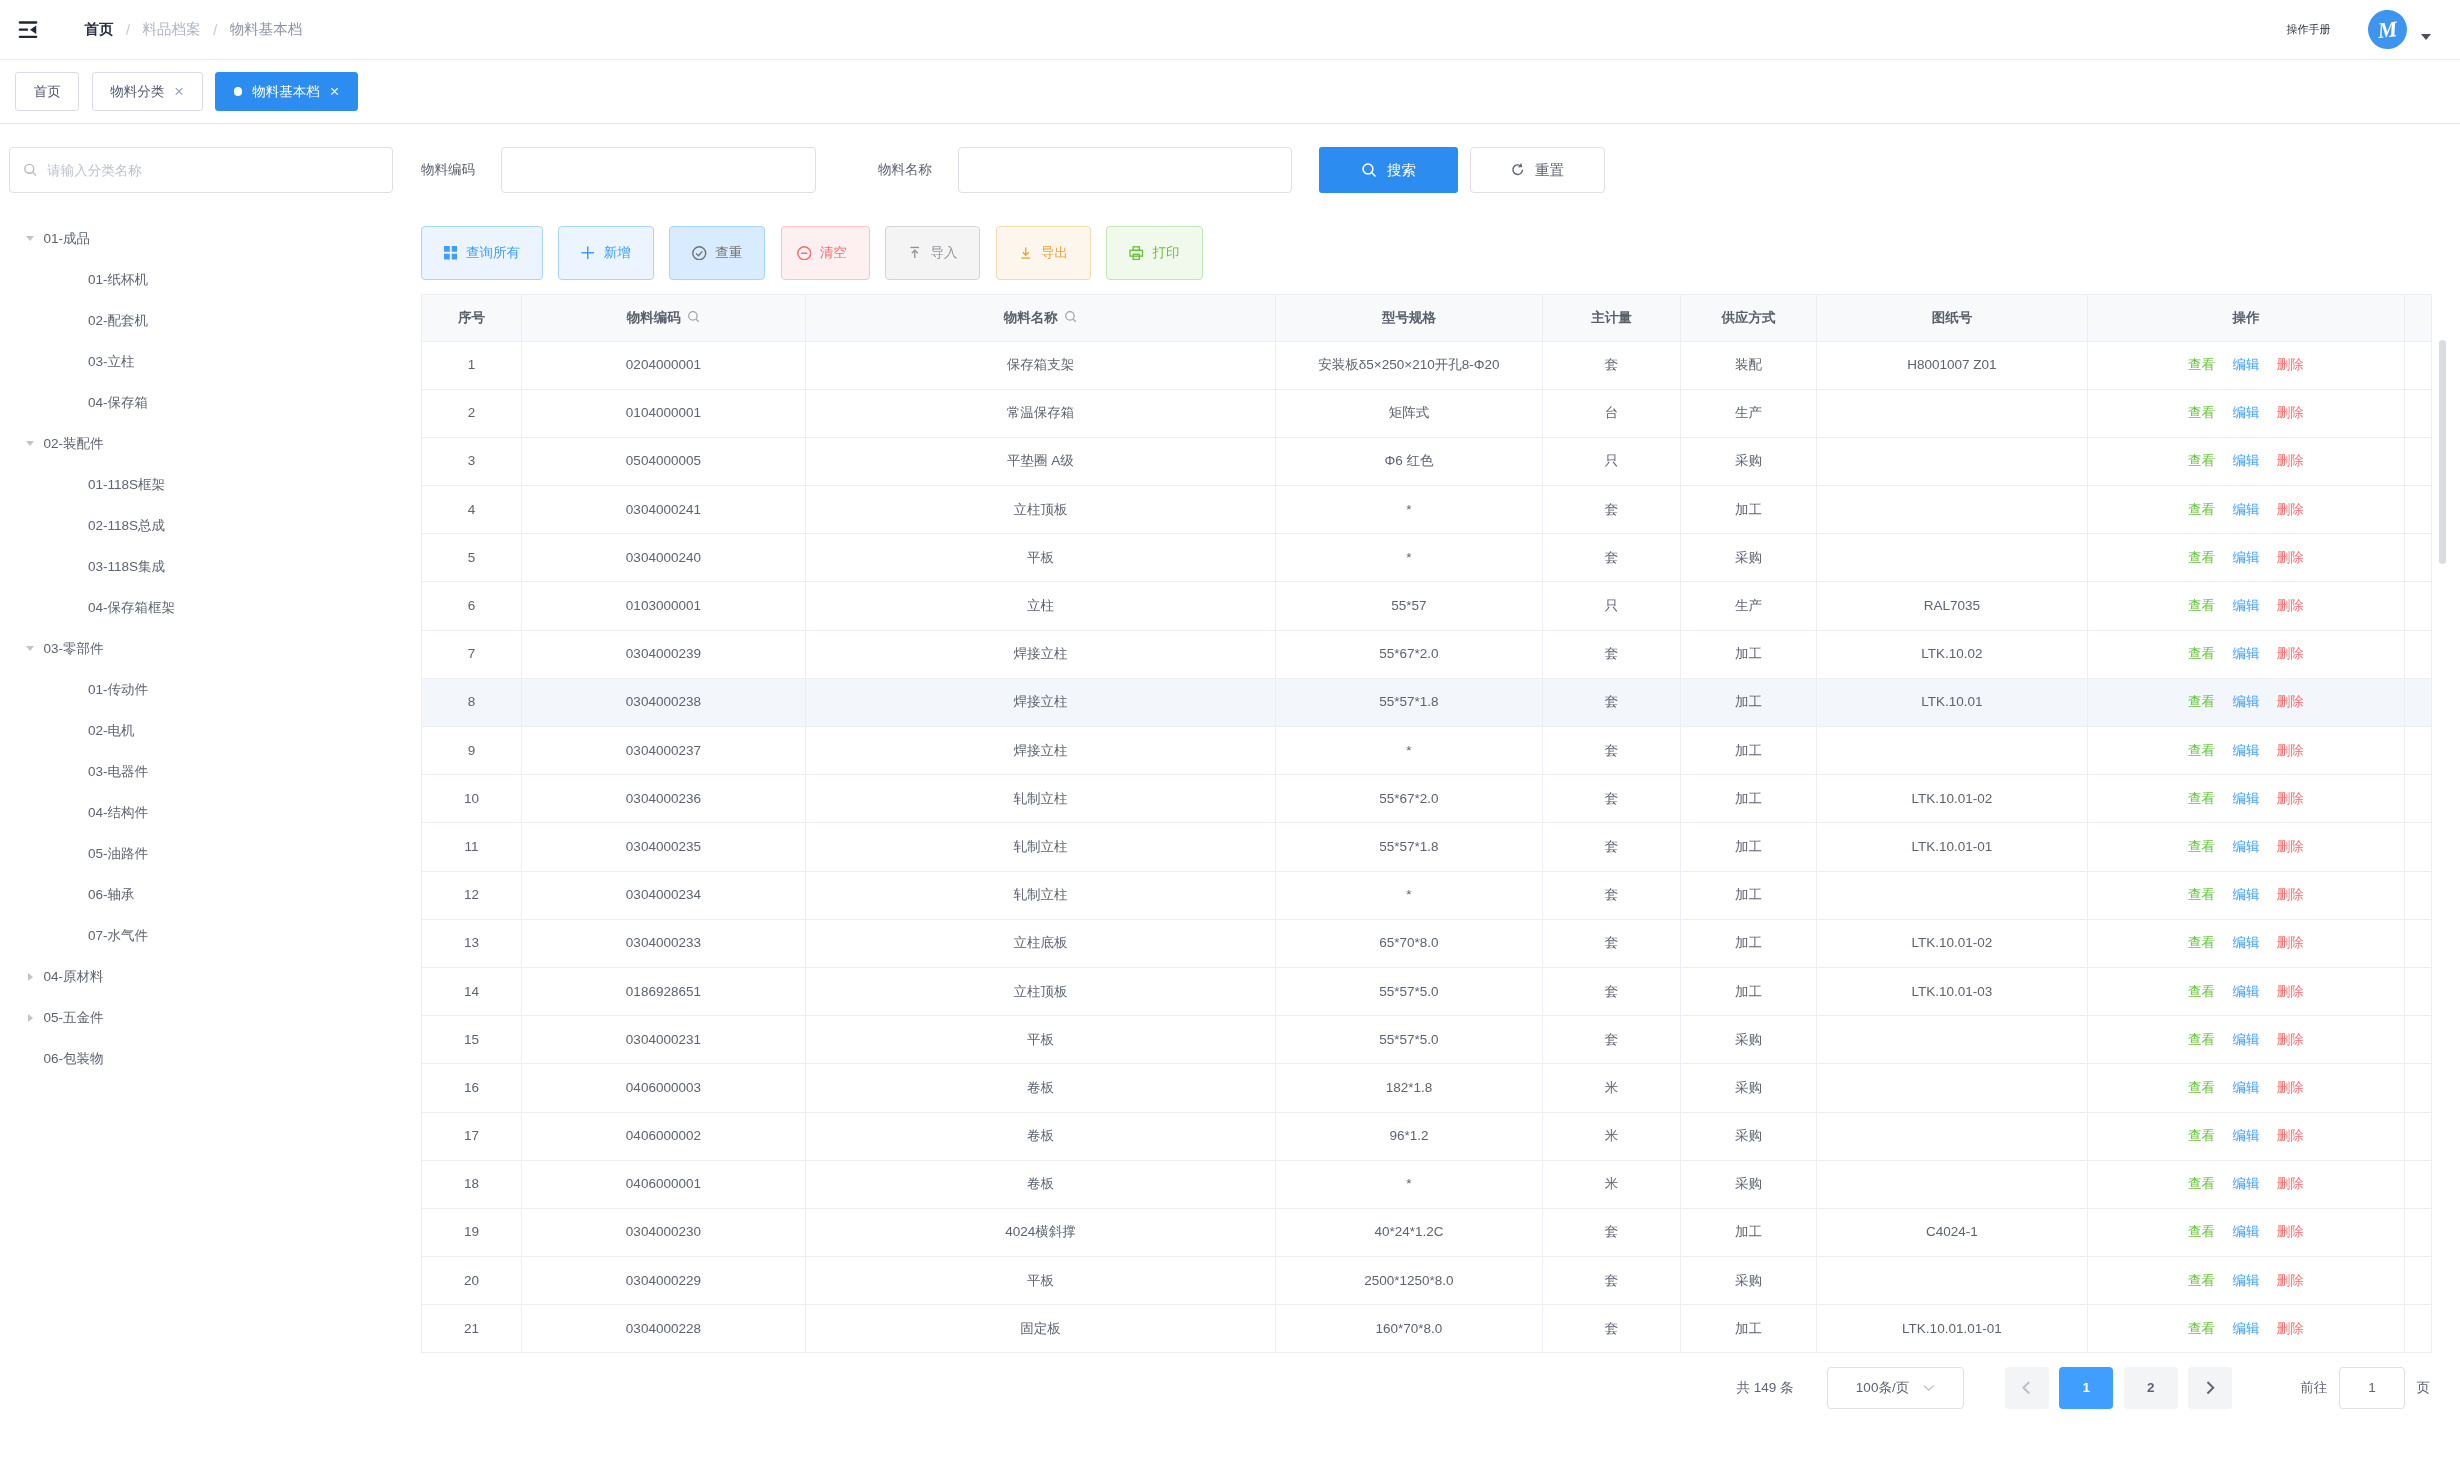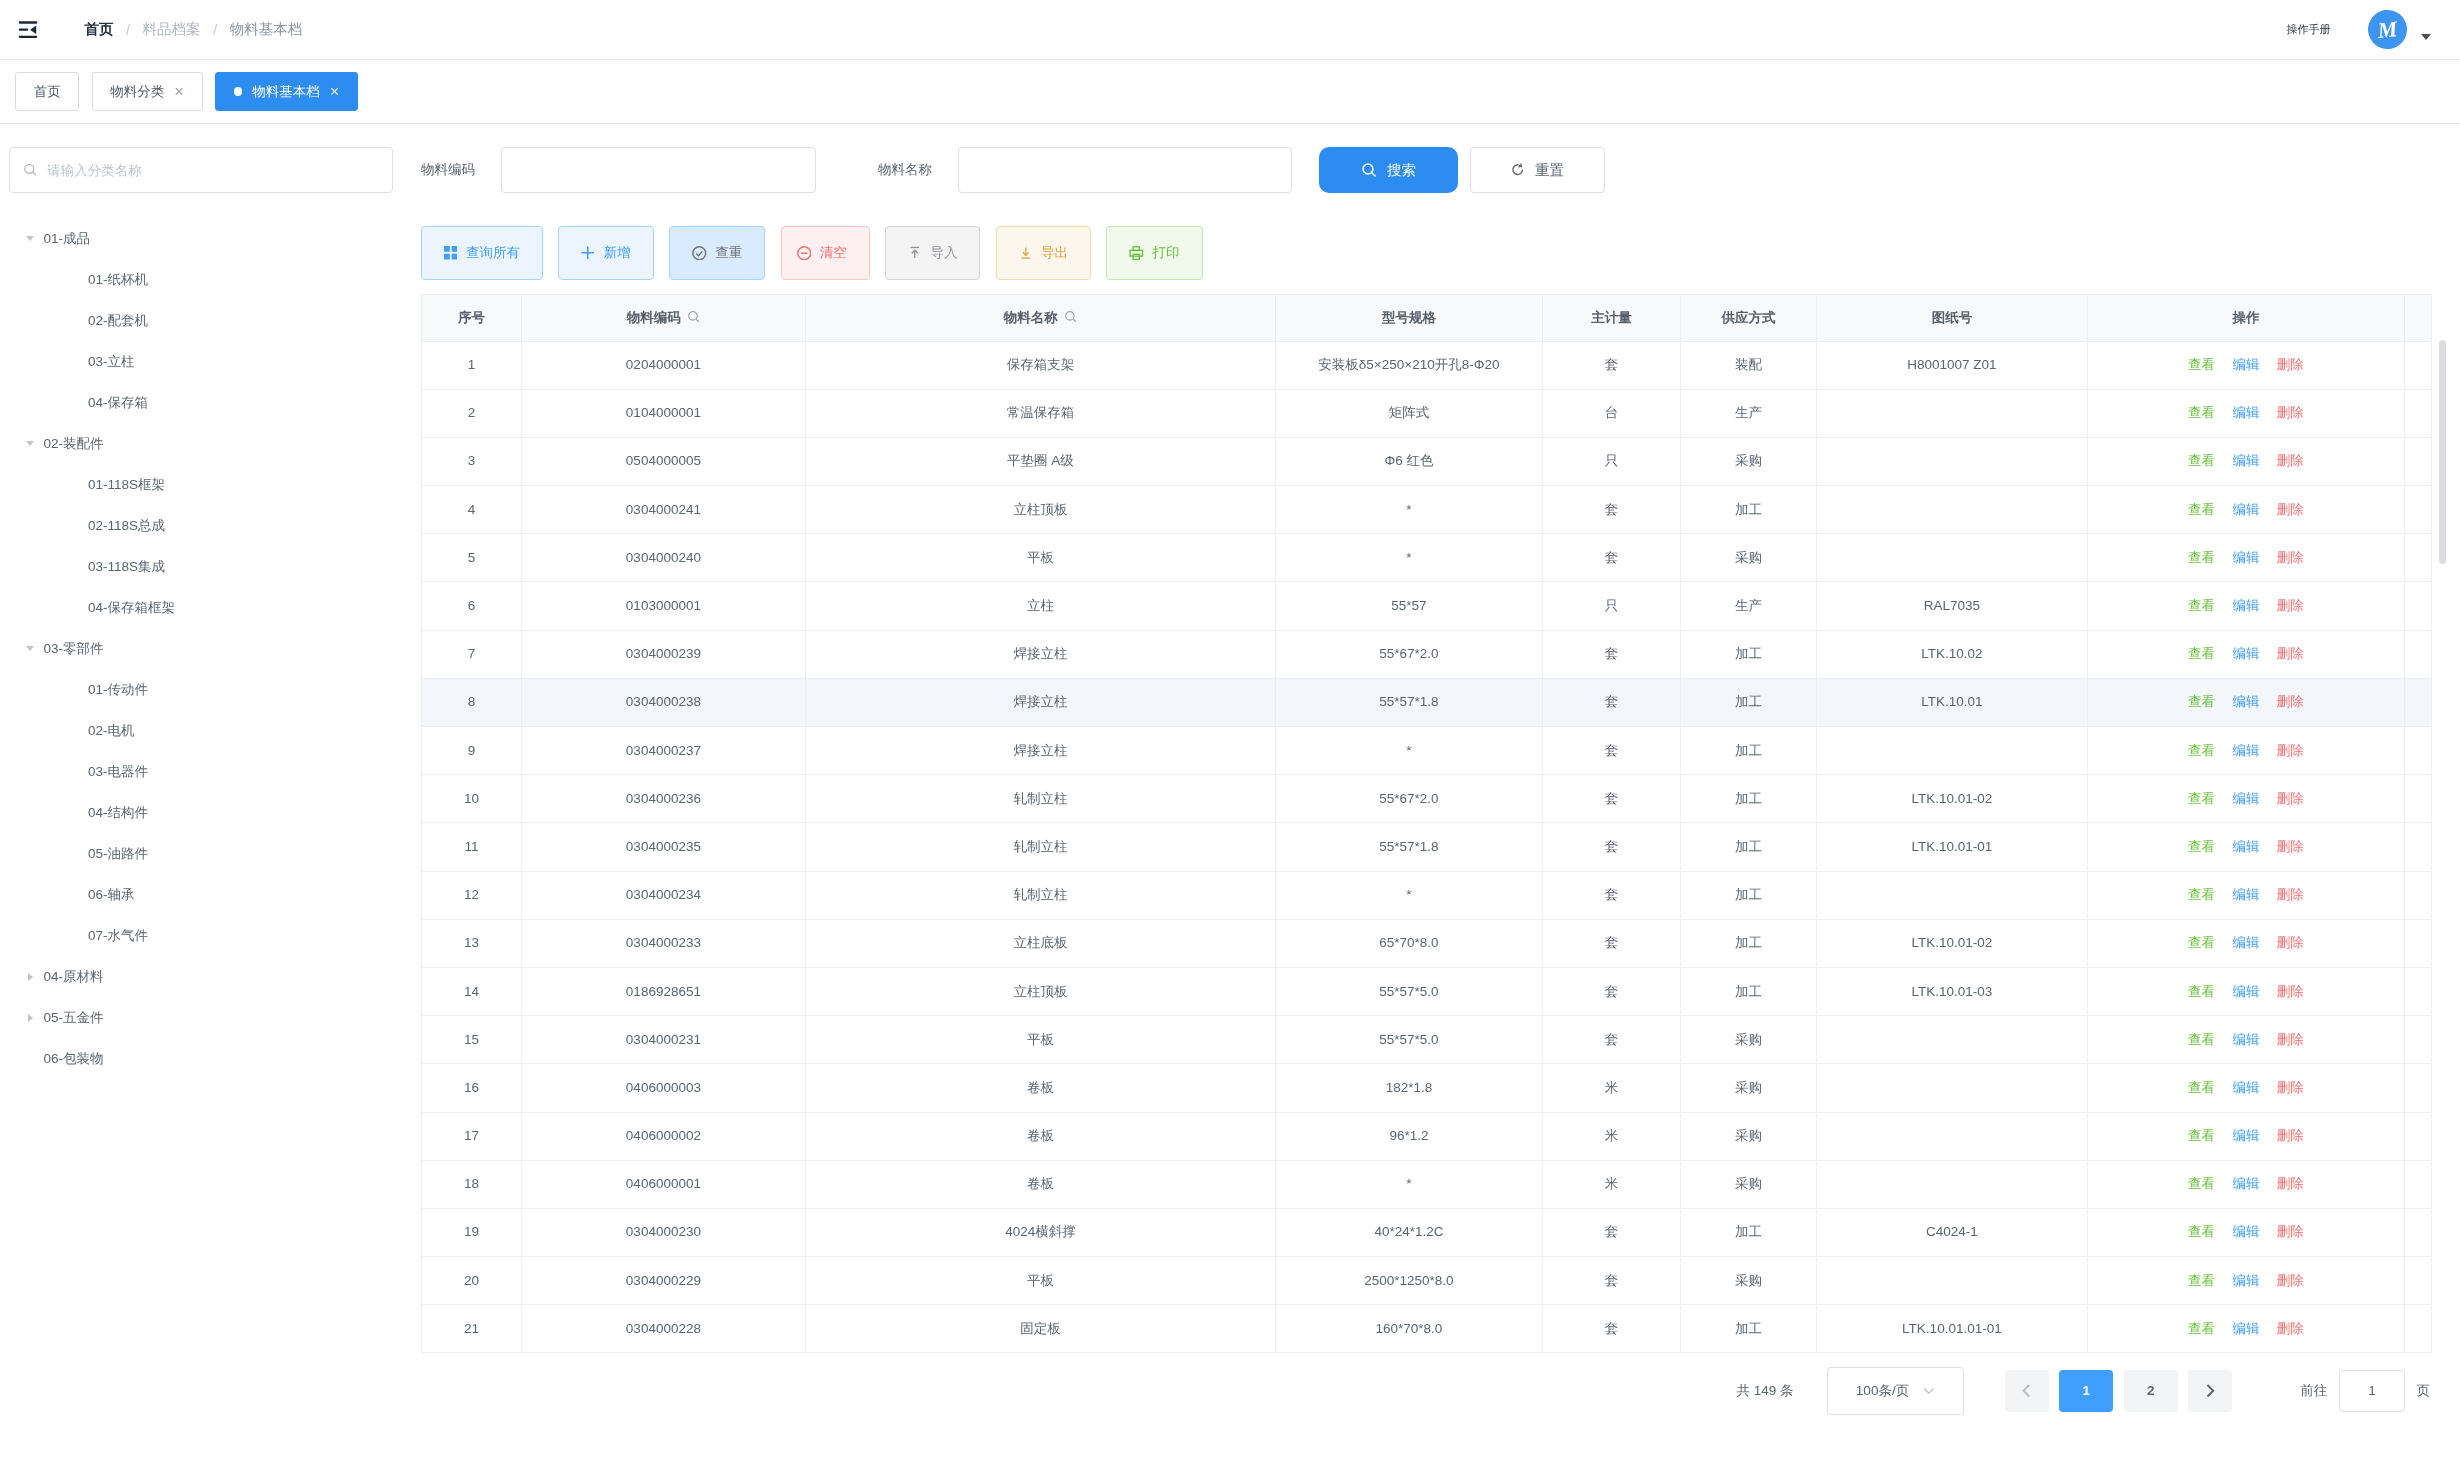--- a/index.html
+++ b/index.html
@@ -56,21 +56,21 @@
   .tree-label { margin-left:3.9px; }
 
   
   .filter-row { display:flex; align-items:center; margin-top:22px; height:48px; font-size:13.5px; }
   .f-label { color:#5c6470; flex:none; }
   .f-input { height:46px; border:1px solid #dcdfe6; border-radius:3.9px; outline:none; font-size:13.5px;
              padding:0 13.5px; color:#5c6470; font-family:inherit; }
   .f-input.code { width:315px; margin-left:26px; }
   .f-label.name { margin-left:62px; }
   .f-input.name { width:334px; margin-left:26px; }
-  .btn-search { margin-left:27px; width:139px; height:46px; border:none; border-radius:10px; background:#2d8cf0;
+  .btn-search { margin-left:27px; width:139px; height:46px; border:none; border-radius:3px; background:#2d8cf0;
                 color:#fff; font-size:14.5px; display:inline-flex; align-items:center; justify-content:center; gap:9.7px; cursor:pointer; font-family:inherit; }
   .btn-reset { margin-left:11.6px; width:135px; height:46px; border:1px solid #dcdfe6; border-radius:3.9px; background:#fff;
                 color:#5c6470; font-size:14.5px; display:inline-flex; align-items:center; justify-content:center; gap:9.7px; cursor:pointer; font-family:inherit; }
 
   
   .toolbar { display:flex; gap:15.4px; margin-top:32px; }
   .tbtn { height:54px; padding:0 22px; border-radius:3.9px; border:1px solid; font-size:13.5px; cursor:pointer;
           display:inline-flex; align-items:center; gap:8.7px; font-family:inherit; background:#fff; }
   .tbtn svg { flex:none; }
   .tbtn-blue   { background:#ecf5ff; border-color:#a8d3ff; color:#409eff; }
@@ -88,21 +88,21 @@
   td { padding:11.6px 9.7px; line-height:24px; color:#5c6470; font-size:13.5px; }
   tr.highlight td { background:#f3f6fb; }
   .op { margin:0 6.8px; cursor:pointer; }
   .op-view { color:#67c23a; }
   .op-edit { color:#409eff; }
   .op-del  { color:#f56c6c; }
   .scroll-thumb { position:absolute; top:216px; right:14.5px; width:7.7px; height:224px; background:#d9dce3; border-radius:3.9px; }
 
   
   .footer { display:flex; align-items:center; justify-content:flex-end; margin-top:13.5px; font-size:13.5px; color:#5c6470; padding-right:1.9px; }
-  .size-select { width:137px; height:48px; border:1px solid #dcdfe6; border-radius:3.9px; margin-left:33px;
+  .size-select { width:137px; height:42px; border:1px solid #dcdfe6; border-radius:3.9px; margin-left:33px;
                  display:flex; align-items:center; justify-content:center; gap:13.5px; cursor:pointer; background:#fff; }
   .pager { display:flex; align-items:center; gap:10.6px; margin-left:41px; }
   .pg-btn { min-width:44px; height:42px; border-radius:3.9px; background:#f3f4f6; display:flex; align-items:center;
             justify-content:center; font-weight:700; cursor:pointer; }
   .pg-num { width:54px; }
   .pg-num.active { background:#409eff; color:#fff; }
   .goto-label { margin-left:68px; }
   .goto-input { width:66px; height:42px; border:1px solid #dcdfe6; border-radius:3.9px; margin-left:11.6px;
                 text-align:center; font-size:13.5px; color:#5c6470; outline:none; font-family:inherit; }
   .goto-unit { margin-left:11.6px; }

